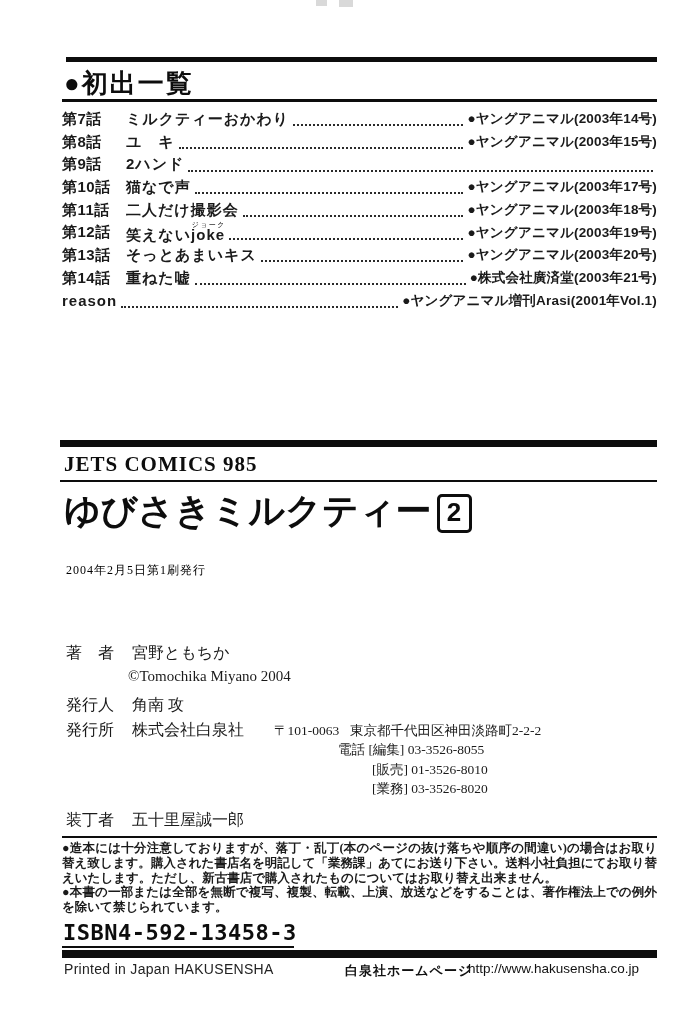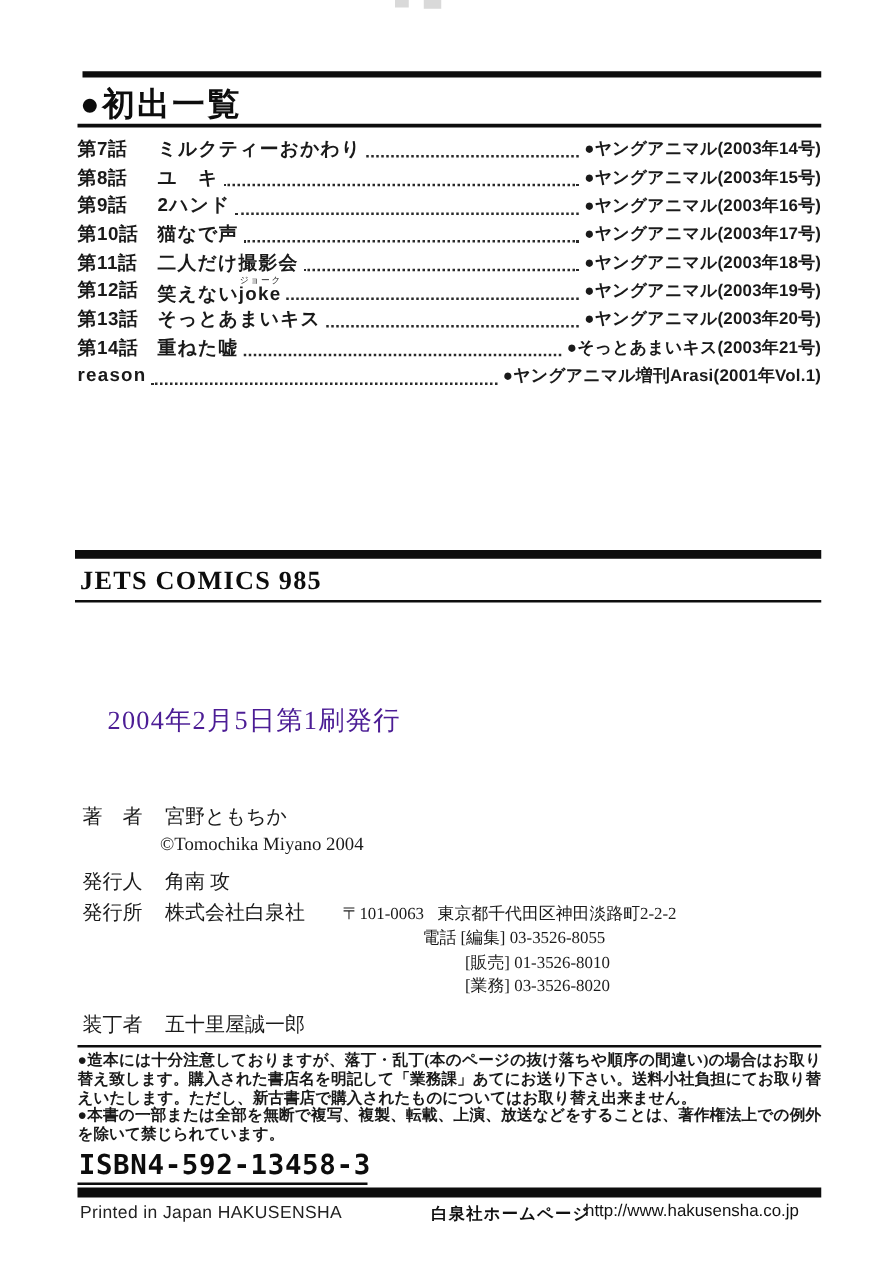--- a/index.html
+++ b/index.html
@@ -37,21 +37,21 @@
   }
 
   
   .cl { font-size:16px; color:#1a1a1a; white-space:nowrap; }
   .cl .lab { display:inline-block; width:62px; }
   .cl .pubname { display:inline-block; width:138px; }
   .cl .postal { display:inline-block; width:72px; font-size:13.5px; }
   .cl .addr { font-size:13.5px; }
   .phone { font-size:13.5px; color:#1a1a1a; white-space:nowrap; }
   .copyright { font-size:15px; color:#1a1a1a; }
-  .date-line { font-size:21px; color:#4c1d95; letter-spacing:1px;margin-left:20px; }
+  .date-line { font-size:12px; color:#000000; letter-spacing:1px; }
 
   
   .notice { width:595px; font-family:"Liberation Serif", serif; font-weight:bold;
             font-size:12.5px; line-height:14.8px; color:#1a1a1a; text-align:justify; }
   .notice p { margin:0; }
 
   .isbn { font-size:22px; font-weight:bold; letter-spacing:0.5px; color:#0d0d0d; }
   .printed { font-size:14px; letter-spacing:0.3px; color:#222; }
   .homepage-label { font-size:13px; font-weight:bold; color:#111; letter-spacing:1px; }
   .homepage-url { font-size:13.5px; font-weight:normal; color:#111; }
@@ -80,21 +80,20 @@
       <div class="entry">
       <span class="chap">第8話</span>
       <span class="etitle">ユ　キ</span>
       <span class="dots"></span>
       <span class="src">●ヤングアニマル(2003年15号)</span>
     </div>
       <div class="entry">
       <span class="chap">第9話</span>
       <span class="etitle">2ハンド</span>
       <span class="dots"></span>
-      <span class="src">●ヤングアニマル(2003年16号)</span>
     </div>
       <div class="entry">
       <span class="chap">第10話</span>
       <span class="etitle">猫なで声</span>
       <span class="dots"></span>
       <span class="src">●ヤングアニマル(2003年17号)</span>
     </div>
       <div class="entry">
       <span class="chap">第11話</span>
       <span class="etitle">二人だけ撮影会</span>
@@ -110,36 +109,39 @@
       <div class="entry">
       <span class="chap">第13話</span>
       <span class="etitle">そっとあまいキス</span>
       <span class="dots"></span>
       <span class="src">●ヤングアニマル(2003年20号)</span>
     </div>
       <div class="entry">
       <span class="chap">第14話</span>
       <span class="etitle">重ねた嘘</span>
       <span class="dots"></span>
-      <span class="src">●そっとあまいキス(2003年21号)</span>
+      <span class="src">●株式会社廣済堂(2003年21号)</span>
     </div>
       <div class="entry no-chapter">
 
       <span class="etitle">reason</span>
       <span class="dots"></span>
       <span class="src">●ヤングアニマル増刊Arasi(2001年Vol.1)</span>
     </div>
     </div>
 
   <div class="abs rule" style="left:60px; top:440px; width:597px; height:7px;"></div>
 
   <div class="abs jets" style="left:64px; top:452px;">JETS COMICS 985</div>
 
   <div class="abs rule" style="left:60px; top:480px; width:597px; height:2px;"></div>
 
+  <div class="abs book-title" style="left:64px; top:487px;">
+    <span>ゆびさきミルクティー</span><span class="vol-box">2</span>
+  </div>
 
   <div class="abs serif date-line" style="left:66px; top:562px;">2004年2月5日第1刷発行</div>
 
   <div class="abs serif cl" style="left:66px; top:643px;">
     <span class="lab">著　者</span>
     <span>宮野ともちか</span>
   </div>
 
   <div class="abs serif copyright" style="left:128px; top:668px;">©Tomochika Miyano 2004</div>
 

